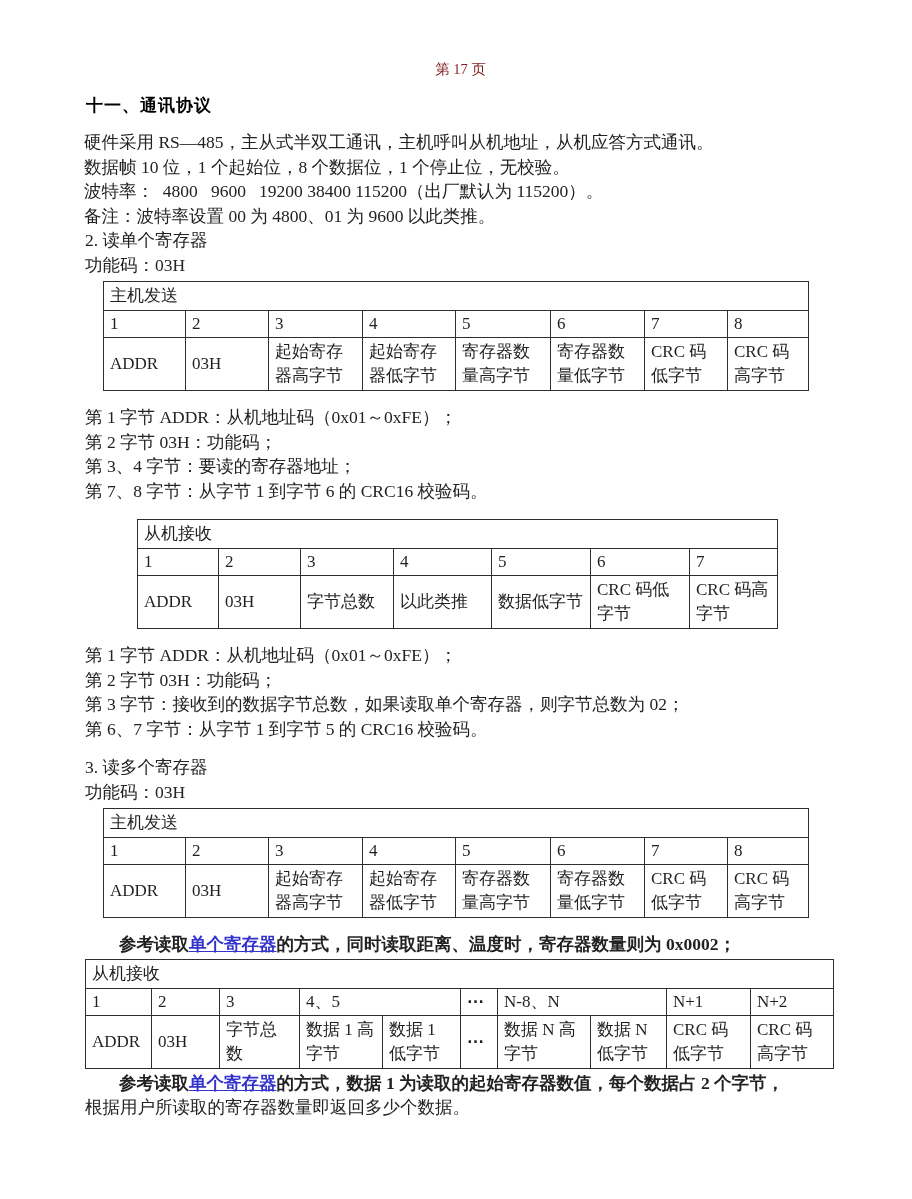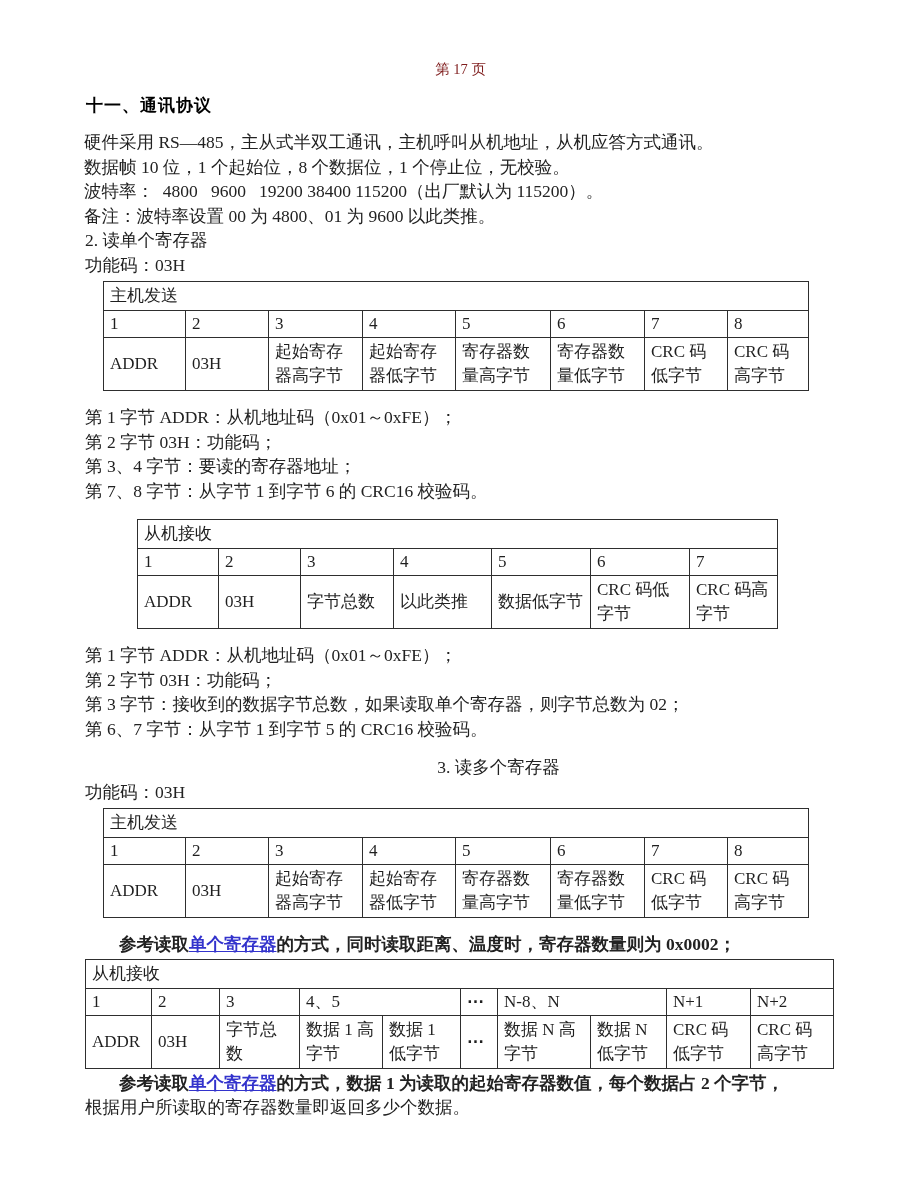--- a/index.html
+++ b/index.html
@@ -10,21 +10,21 @@
     color:#1f1f1f;
   }
   .page-num { padding-top:60px; text-align:center; font-size:14.5px; color:#7f1d1d;padding-left:9px; }
   .heading {
     margin:15px 0 13px 86px; font-size:17px; font-weight:700; color:#000;
     letter-spacing:1px;
   }
   .line { font-size:17.5px; line-height:24.5px; white-space:pre-wrap; color:#222; }
   .lvl0 { margin-left:85px; }
   .lvl1 { margin-left:84px; }
-  .mt12 { margin-top:12px;text-align:center; }
+  .mt12 { margin-top:12px; }
   .notes { margin:14px 0 14px 0; }
   .para  { margin-left:85px; font-size:17.5px; line-height:24.5px; white-space:pre-wrap; color:#222; }
   .indent { text-indent:34px;font-weight:bold; }
   table.tbl {
     border-collapse:collapse; table-layout:fixed;
     font-size:17px; color:#1f1f1f;
   }
   .t1, .t3 { margin:4px 12px 14px 103px; width:705px; }
   .t2      { margin:16px 0 12px 137px; width:640px; }
   .t4      { margin:2px 0 2px 85px;  width:748px; }

